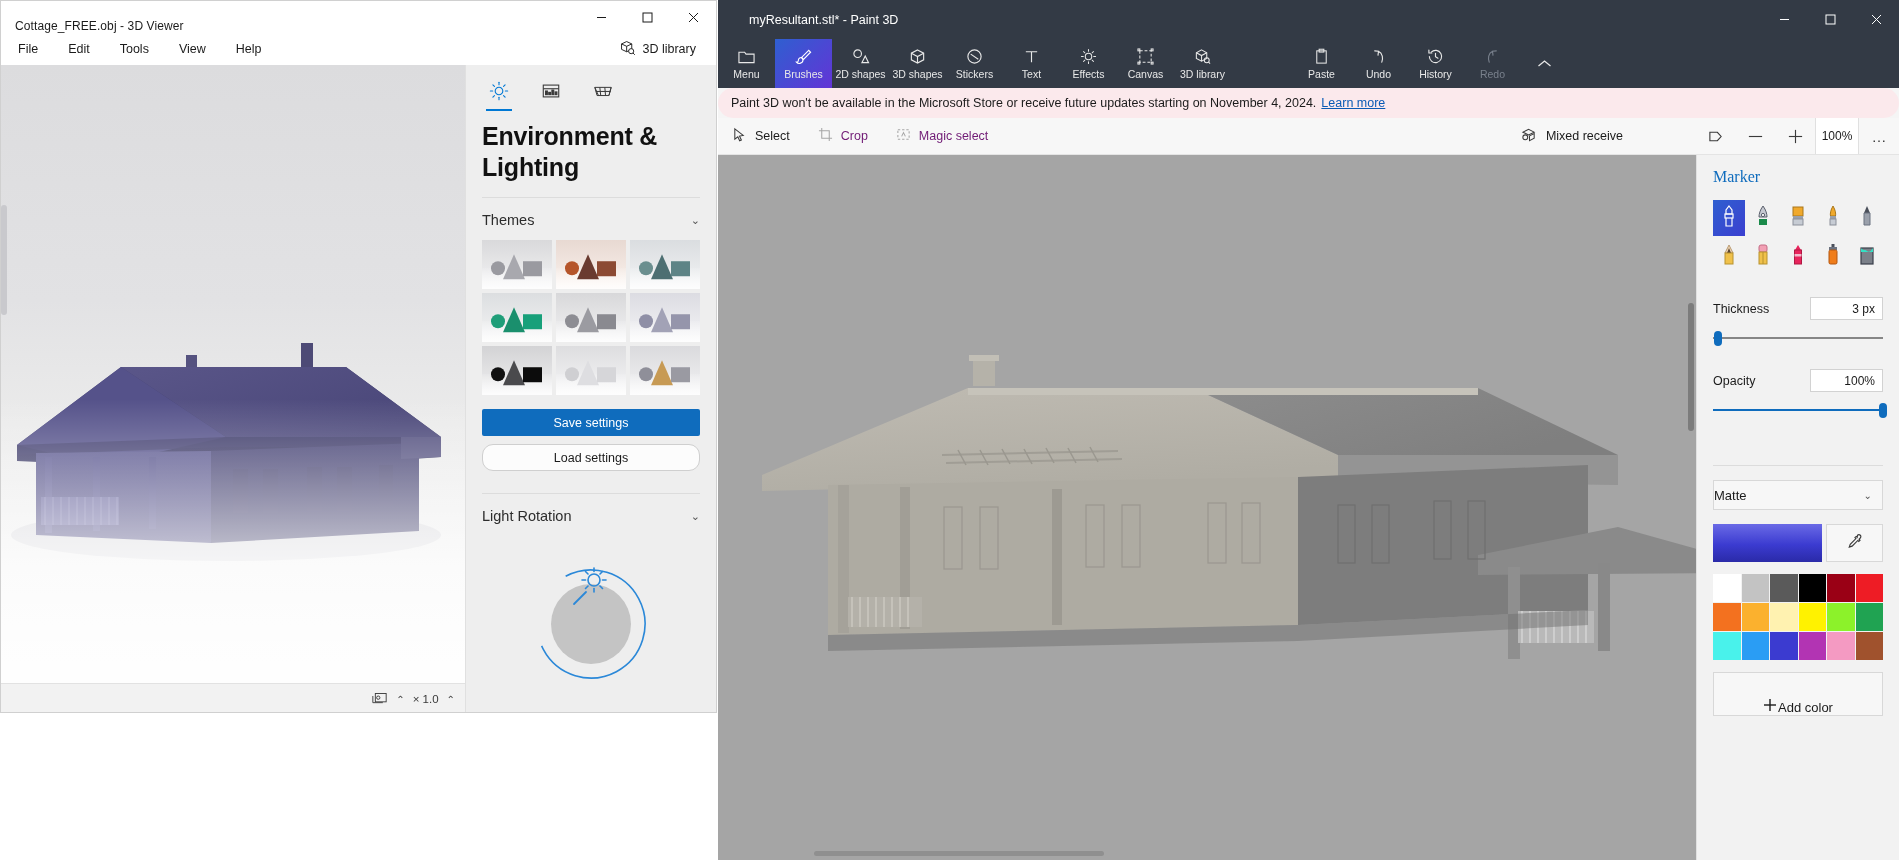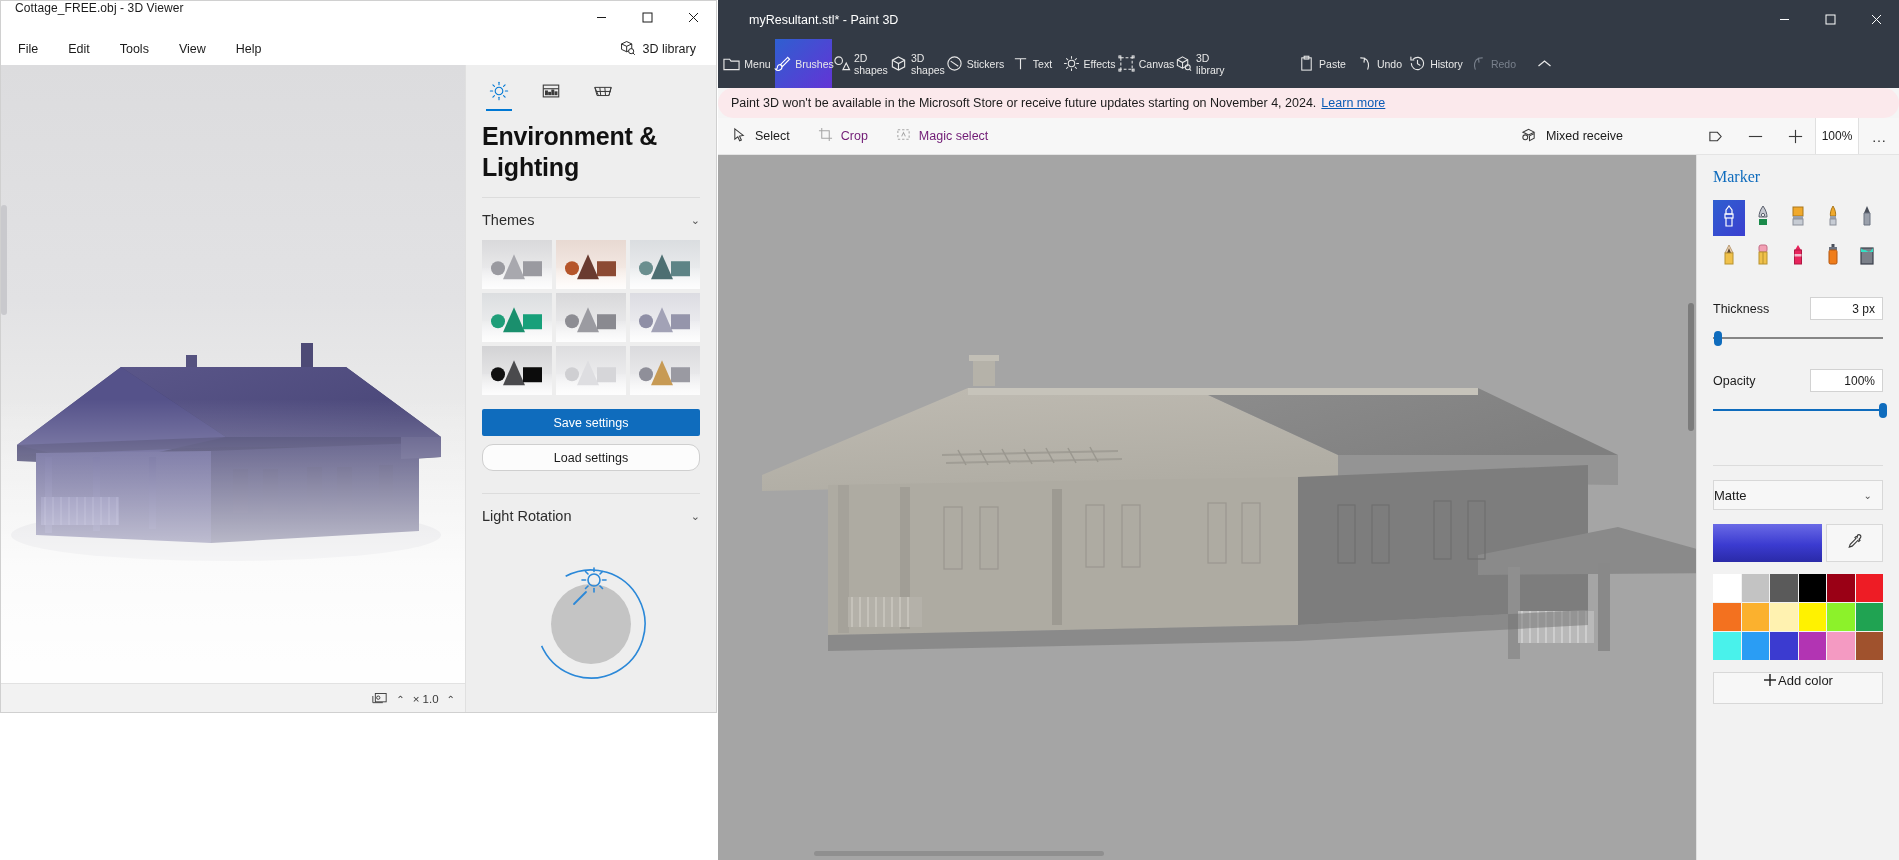--- a/index.html
+++ b/index.html
@@ -13,21 +13,21 @@
 
   
   #viewer-window {
     position: absolute; left: 0; top: 0; width: 717px; height: 713px;
     background: #ffffff;
     border: 1px solid #d0d0d0;
     overflow: hidden;
   }
   #viewer-titlebar {
     height: 32px; background: #ffffff; position: relative;
-    display: flex; align-items: flex-start;
+    display: flex; align-items: flex-end;
   }
   #viewer-title {
     font-size: 12px; color: #1b1b1b; margin-left: 14px; letter-spacing: .1px;
   }
   .win-ctrls { position: absolute; right: 0; top: 0; display: flex; height: 32px; }
   .win-btn {
     width: 46px; height: 32px; display: flex; align-items: center; justify-content: center;
     color: #1b1b1b; font-size: 11px;
   }
 
@@ -131,21 +131,21 @@
   .pwin-ctrls { position:absolute; right:0; top:0; display:flex; height:39px; }
   .pwin-btn {
     width:46px; height:39px; display:flex; align-items:center; justify-content:center;
     color:#fff; font-size:11px;
   }
 
   #paint-toolbar {
     height: 49px; background:#333a45; display:flex; align-items:stretch; position:relative;
   }
   .tb-item {
-    width: 57px; display:flex; flex-direction:row; align-items:center; justify-content:center;
+    width: 57px; display:flex; flex-direction:column; align-items:center; justify-content:center;
     gap:3px; color:#e8e8e8; font-size:10.5px; cursor:default;
   }
   .tb-item.active { background: linear-gradient(135deg,#2f5fd0 0%,#6334d6 100%); }
   .tb-item.disabled { color:#79808c; }
   .tb-icon { height:18px; display:flex; align-items:center; justify-content:center; }
   .tb-gap { flex: 0 0 62px; }
   .tb-chev { width:46px; display:flex; align-items:center; justify-content:center; color:#e8e8e8; }
 
   #paint-banner {
     background:#fbe9ec; height: 30px; display:flex; align-items:center;
@@ -220,22 +220,22 @@
 
   #color-row { display:flex; gap:4px; margin-top: 14px; }
   #current-color { flex:1; height:38px; }
   #eyedropper {
     width:57px; height:38px; background:#f7f7f7; border:1px solid #d8d8d8;
     display:flex; align-items:center; justify-content:center;
   }
   #palette { display:grid; grid-template-columns: repeat(6, 1fr); gap: 1px; margin-top: 12px; }
   .sw { height: 28px; }
   #add-color {
-    margin-top: 12px; height: 32px; background:#f7f7f7; border:1px solid #d8d8d8;
-    display:flex; align-items:flex-start; justify-content:center; gap:1px; font-size:13px; color:#1b1b1b;
+    margin-top: 12px; height: 44px; background:#f7f7f7; border:1px solid #d8d8d8;
+    display:flex; align-items:flex-end; justify-content:center; gap:1px; font-size:13px; color:#1b1b1b;
   }
 </style>
 </head>
 <body>
 
 <div id="viewer-window">
 
   <div id="viewer-titlebar">
     <span id="viewer-title">Cottage_FREE.obj - 3D Viewer</span>
     <div class="win-ctrls">

